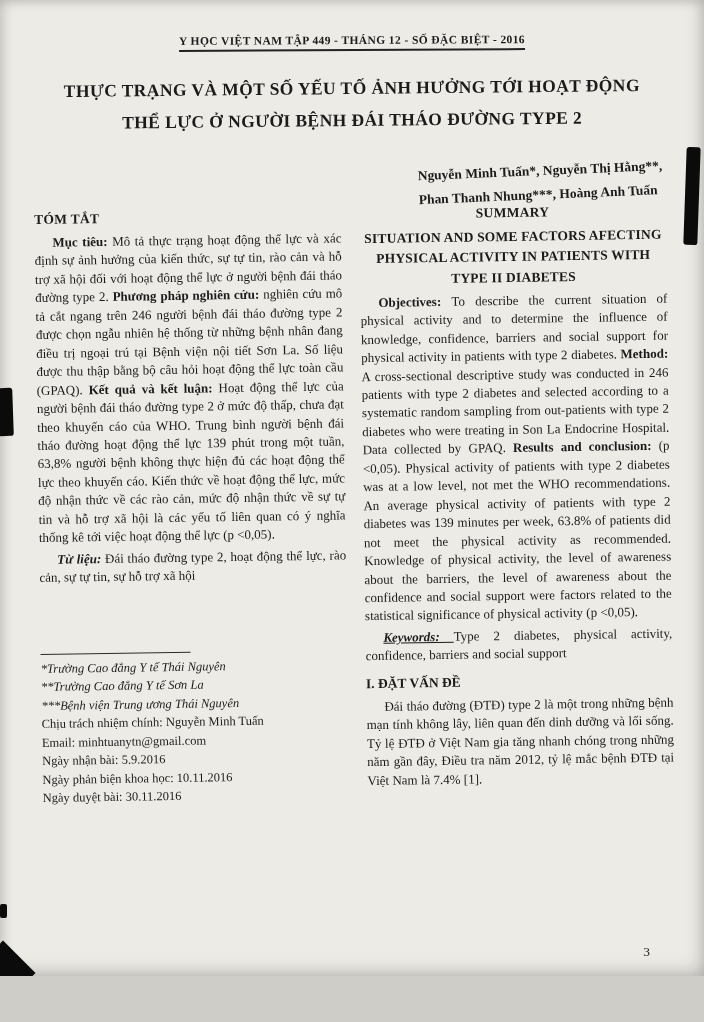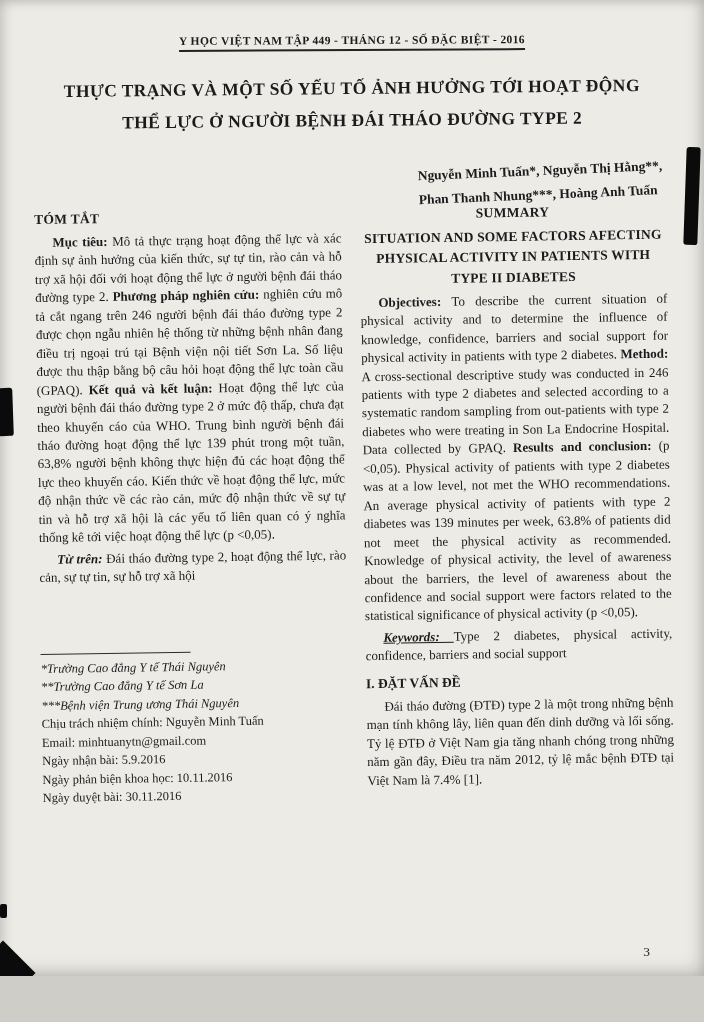--- a/index.html
+++ b/index.html
@@ -166,21 +166,21 @@
   </div>
 
   <div class="columns">
 
     <div class="col">
       <h2 class="col-heading">TÓM TẮT</h2>
       <p class="para">
         <b>Mục tiêu: </b><span>Mô tả thực trạng hoạt động thể lực và xác định sự ảnh hưởng của kiến thức, sự tự tin, rào cản và hỗ trợ xã hội đối với hoạt động thể lực ở người bệnh đái tháo đường type 2. </span><b>Phương pháp nghiên cứu: </b><span>nghiên cứu mô tả cắt ngang trên 246 người bệnh đái tháo đường type 2 được chọn ngẫu nhiên hệ thống từ những bệnh nhân đang điều trị ngoại trú tại Bệnh viện nội tiết Sơn La. Số liệu được thu thập bằng bộ câu hỏi hoạt động thể lực toàn cầu (GPAQ). </span><b>Kết quả và kết luận: </b><span>Hoạt động thể lực của người bệnh đái tháo đường type 2 ở mức độ thấp, chưa đạt theo khuyến cáo của WHO. Trung bình người bệnh đái tháo đường hoạt động thể lực 139 phút trong một tuần, 63,8% người bệnh không thực hiện đủ các hoạt động thể lực theo khuyến cáo. Kiến thức về hoạt động thể lực, mức độ nhận thức về các rào cản, mức độ nhận thức về sự tự tin và hỗ trợ xã hội là các yếu tố liên quan có ý nghĩa thống kê tới việc hoạt động thể lực (p &lt;0,05).</span>
       </p>
       <p class="para">
-        <b><i>Từ trên: </i></b><span>Đái tháo đường type 2, hoạt động thể lực, rào cản, sự tự tin, sự hỗ trợ xã hội</span>
+        <b><i>Từ liệu: </i></b><span>Đái tháo đường type 2, hoạt động thể lực, rào cản, sự tự tin, sự hỗ trợ xã hội</span>
       </p>
 
       <div class="footnotes">
         <div class="fn-rule"></div>
         <div class="fn italic">*Trường Cao đẳng Y tế Thái Nguyên</div>
         <div class="fn italic">**Trường Cao đẳng Y tế Sơn La</div>
         <div class="fn italic">***Bệnh viện Trung ương Thái Nguyên</div>
         <div class="fn">Chịu trách nhiệm chính: Nguyễn Minh Tuấn</div>
         <div class="fn">Email: minhtuanytn@gmail.com</div>
         <div class="fn">Ngày nhận bài: 5.9.2016</div>

